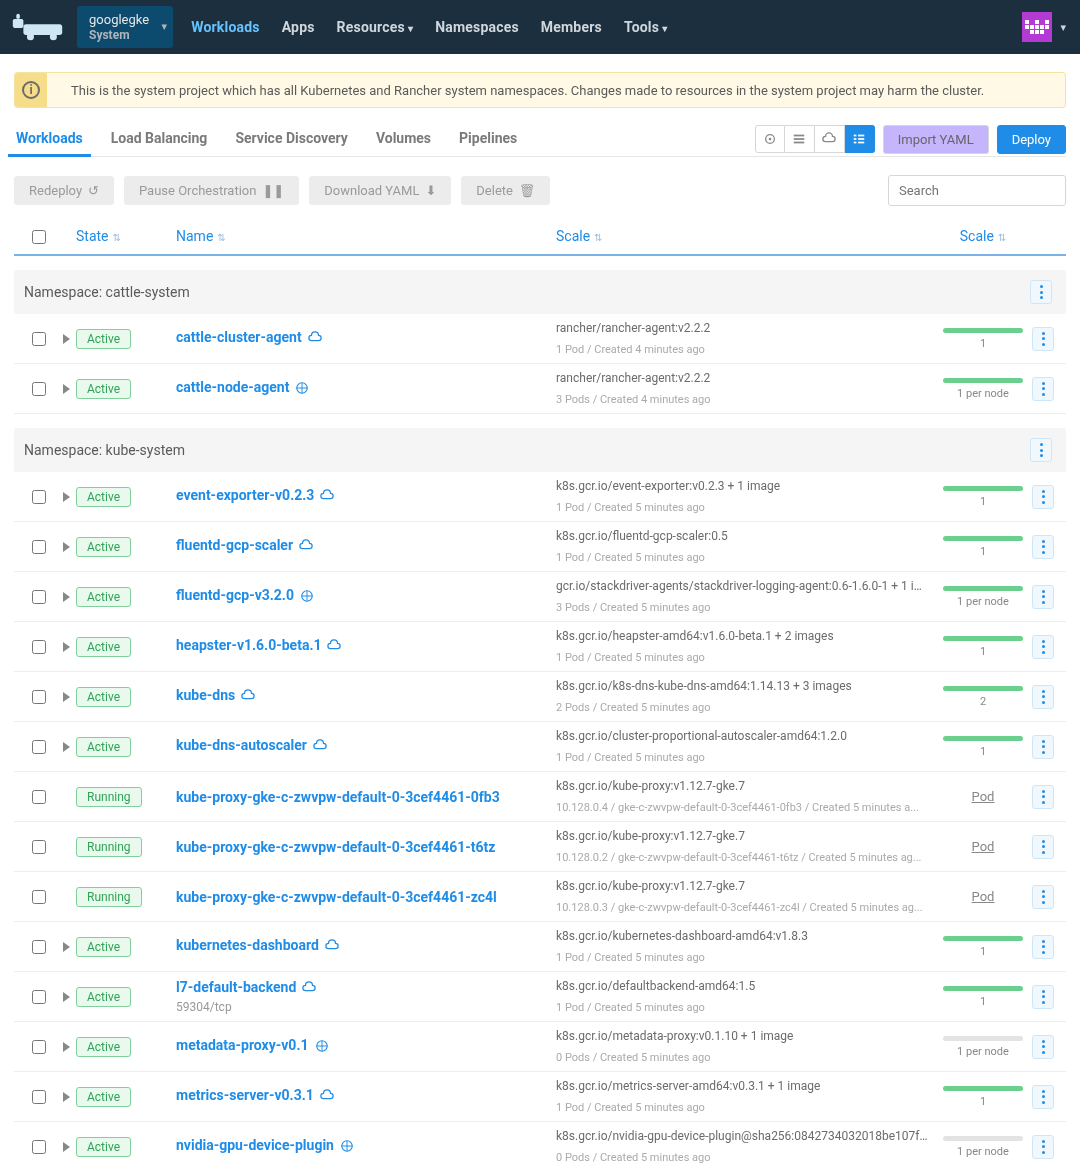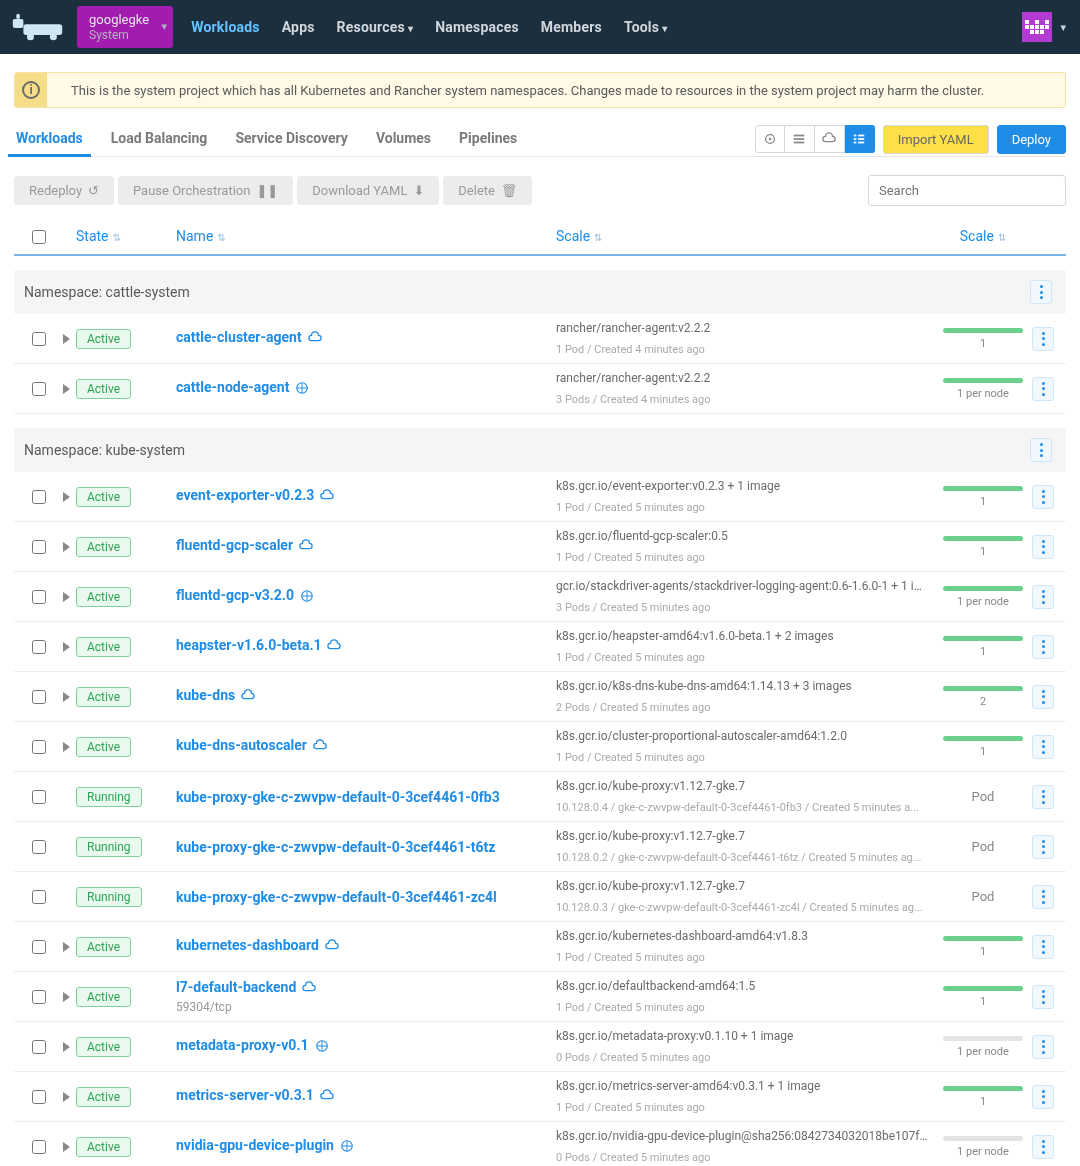--- a/index.html
+++ b/index.html
@@ -3,23 +3,23 @@
 <meta charset="utf-8">
 <style>
 * { margin:0; padding:0; box-sizing:border-box; font-family:-apple-system,BlinkMacSystemFont,"Segoe UI",Roboto,sans-serif; }
 body { background:#fff; color:#454545; font-size:13px; width:1080px; }
 a { text-decoration:none;font-weight:bold; }
 
 
 .topnav { display:flex; align-items:center; background:#1b2f3f; height:54px; padding:0 14px 0 10px; gap:12px; }
 .logo { width:55px; height:30px; display:flex; align-items:center; }
 .logo svg { width:55px; height:30px; }
-.breadcrumb-pill { background:#a21caf; border-radius:3px; padding:6px 24px 6px 12px; position:relative; line-height:1.2; }
+.breadcrumb-pill { background:#0c4a6e; border-radius:3px; padding:6px 24px 6px 12px; position:relative; line-height:1.2; }
 .breadcrumb-pill .l1 { color:#e6e6e6; font-size:13px; }
-.breadcrumb-pill .l2 { color:#b0b5bc; font-size:12px; }
+.breadcrumb-pill .l2 { color:#b0b5bc; font-size:12px;font-weight:bold; }
 .breadcrumb-pill .chev { position:absolute; right:6px; top:50%; transform:translateY(-50%); color:#b0b5bc; font-size:11px; }
 .nav-links { display:flex; align-items:center; gap:22px; margin-left:6px; flex:1; }
 .nav-links a { color:#cfd6dc; font-size:14px; letter-spacing:.2px; }
 .nav-links a.active { color:#64c3ff; }
 .nav-links .chev { font-size:10px; margin-left:3px; color:#cfd6dc; }
 .user-area { display:flex; align-items:center; gap:8px; }
 .avatar { width:30px; height:30px; background:#b33bd4; display:flex; align-items:center; justify-content:center; }
 .avatar-inner { display:grid; grid-template-columns:repeat(5,4px); grid-auto-rows:4px; gap:1px; }
 .avatar-inner span { background:#fff; width:4px; height:4px; }
 
@@ -37,28 +37,28 @@
 .tabs a { color:#7a7a7a; padding:8px 2px 10px 2px; font-size:14px; position:relative; }
 .tabs a.active { color:#1f8ce7; }
 .tabs a.active::after { content:""; position:absolute; left:-6px; right:-6px; bottom:-1px; height:3px; background:#1f8ce7; }
 .tabs-right { margin-left:auto; display:flex; align-items:center; gap:8px; }
 .view-toggle { display:flex; }
 .view-toggle button { width:30px; height:28px; border:1px solid #d6d6d6; background:#fff; color:#888; display:flex; align-items:center; justify-content:center; cursor:pointer; }
 .view-toggle button:first-child { border-radius:3px 0 0 3px; }
 .view-toggle button:last-child { border-radius:0 3px 3px 0; }
 .view-toggle button + button { border-left:none; }
 .view-toggle button.active { background:#1f8ce7; color:#fff; border-color:#1f8ce7; }
-.btn { border:1px solid #d6d6d6; background:#fde047; color:#666; padding:6px 14px; border-radius:3px; font-size:13px; cursor:pointer; }
+.btn { border:1px solid #d6d6d6; background:#c4b5fd; color:#666; padding:6px 14px; border-radius:3px; font-size:13px; cursor:pointer; }
 .btn.primary { background:#1f8ce7; border-color:#1f8ce7; color:#fff; }
 
 
-.action-row { display:flex; align-items:center; gap:4px; margin-bottom:12px; }
+.action-row { display:flex; align-items:center; gap:10px; margin-bottom:12px; }
 .action-row .btn.ghost { background:#ececec; border-color:#ececec; color:#9a9a9a; display:flex; align-items:center; gap:6px; cursor:default; }
 .search { margin-left:auto; }
-.search input { width:198px; border:1px solid #d6d6d6; border-radius:3px; padding:7px 10px; font-size:13px; }
+.search input { width:178px; border:1px solid #d6d6d6; border-radius:3px; padding:7px 10px; font-size:13px; }
 
 
 .tbl { width:100%; }
 .thead { display:flex; align-items:flex-end; padding:10px 8px; border-bottom:2px solid #7bb3e6; color:#1f8ce7; font-size:14px; }
 .thead .sortic { font-size:10px; color:#9abde0; margin-left:4px; }
 .col-check { width:34px; display:flex; align-items:center; justify-content:center; }
 .col-expand { width:20px; display:flex; align-items:center; justify-content:center; }
 .col-state { width:100px; }
 .col-name { flex:0 0 380px; }
 .col-image { flex:1; padding-right:8px; overflow:hidden; }
@@ -71,21 +71,21 @@
 .name-link { color:#1f8ce7; font-size:14px; }
 .name-sub { color:#999; font-size:12px; margin-top:2px; }
 .kind-icon { margin-left:6px; font-size:12px; color:#1f8ce7; vertical-align:middle; }
 .img-line1 { color:#6b6b6b; font-size:12px; white-space:nowrap; overflow:hidden; text-overflow:ellipsis; }
 .img-line2 { color:#aaa; font-size:11px; margin-top:8px; white-space:nowrap; overflow:hidden; text-overflow:ellipsis; }
 .scale-wrap { display:flex; flex-direction:column; align-items:center; gap:4px; }
 .scale-bar { width:80px; height:5px; background:#e3e3e3; border-radius:3px; overflow:hidden; }
 .scale-bar.ok .fill { background:#6bd08e; height:100%; width:100%; }
 .scale-bar.empty .fill { background:#ccc; height:100%; width:0; }
 .scale-txt { font-size:11px; color:#888; }
-.scale-txt.pod { font-size:13px; color:#888; }
+.scale-txt.pod { font-size:13px; color:#888;text-decoration:underline; }
 .menu-btn { width:22px; height:24px; border:1px solid #cfe6f7; background:#f0f8fe; border-radius:3px; display:flex; align-items:center; justify-content:center; cursor:pointer; }
 .dots { width:3px; height:14px; display:flex; flex-direction:column; justify-content:space-between; }
 .dots span { width:3px; height:3px; background:#1f8ce7; border-radius:50%; }
 input[type=checkbox]{ width:14px; height:14px; accent-color:#888; }
 .expand-tri { width:0; height:0; border-top:5px solid transparent; border-bottom:5px solid transparent; border-left:7px solid #888; }
 
 
 .footer { display:flex; align-items:center; padding:14px 14px; color:#1f8ce7; font-size:13px; gap:20px; border-top:1px solid #eee; margin-top:18px; }
 .footer .right { margin-left:auto; display:flex; gap:22px; align-items:center; }
 .footer .chev { font-size:10px; margin-left:3px; }

